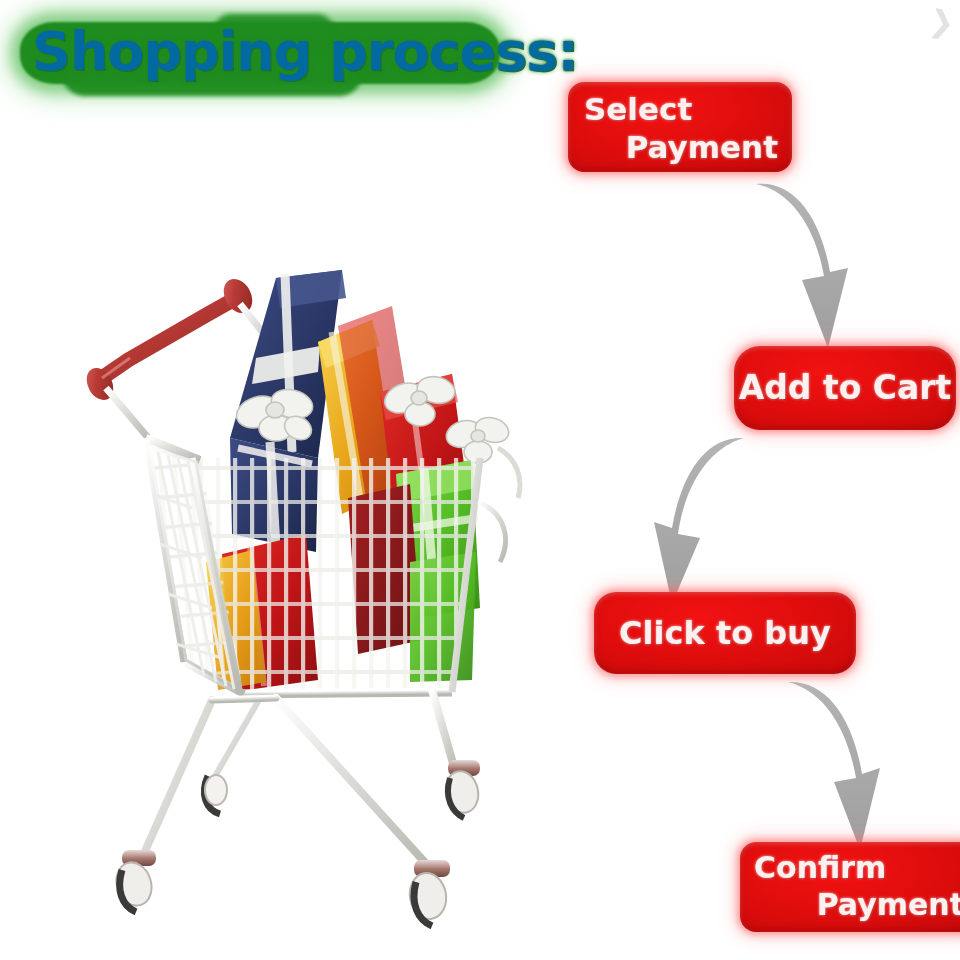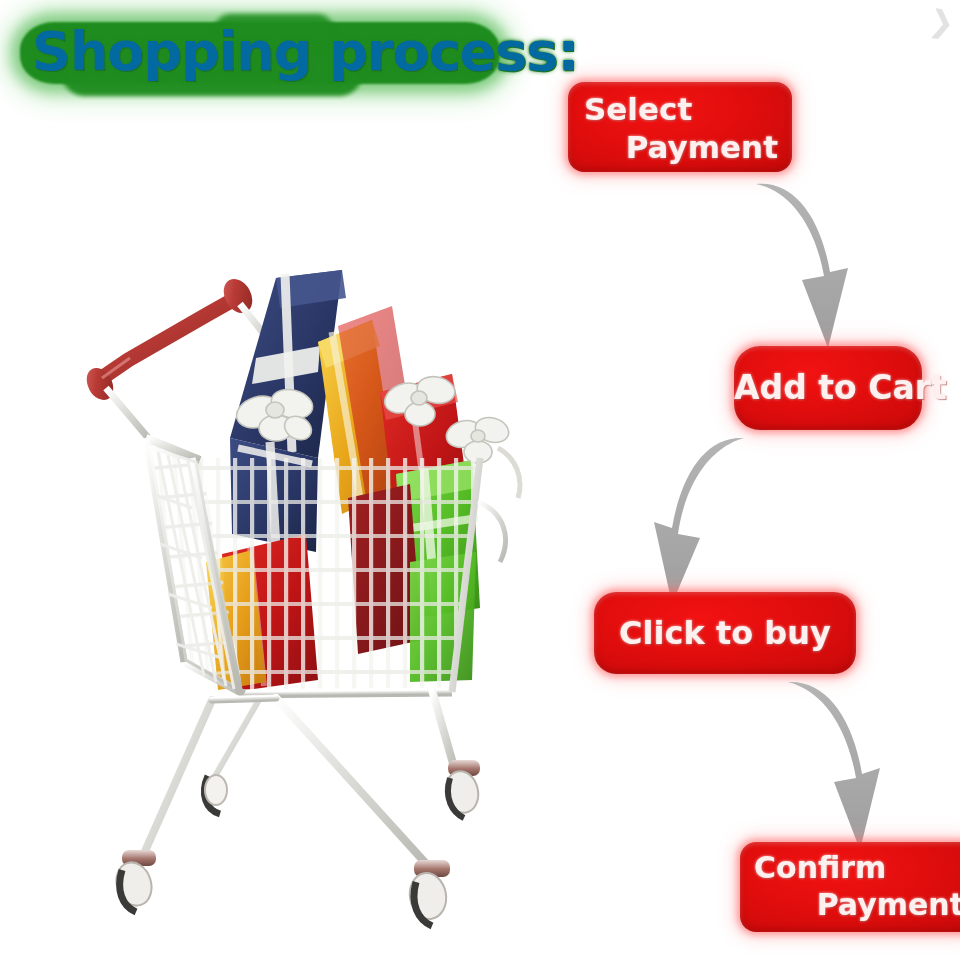--- a/index.html
+++ b/index.html
@@ -115,21 +115,21 @@
     width: 224px; height: 90px;
     border-radius: 16px;
     padding: 9px 14px 0 16px;
     font-size: 31px;
   }
   #btn-select .ln1 { text-align: left; }
   #btn-select .ln2 { text-align: right; margin-top: 2px; }
 
   #btn-cart {
     left: 734px; top: 346px;
-    width: 188px; height: 84px;
+    width: 222px; height: 84px;
     border-radius: 26px;
     font-size: 33px;
     line-height: 84px;
     text-align: center;
   }
 
   #btn-click {
     left: 594px; top: 592px;
     width: 262px; height: 82px;
     border-radius: 22px;

